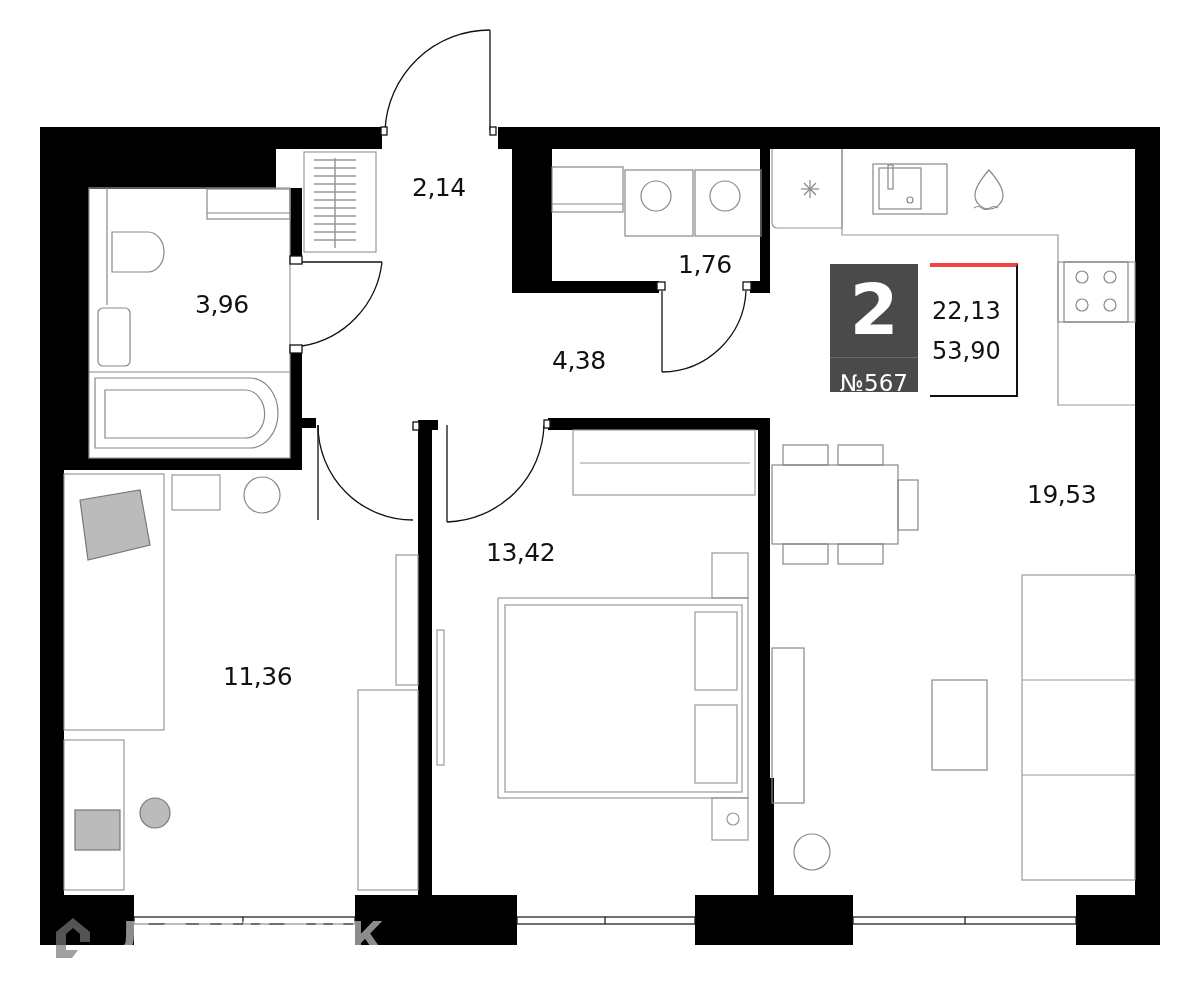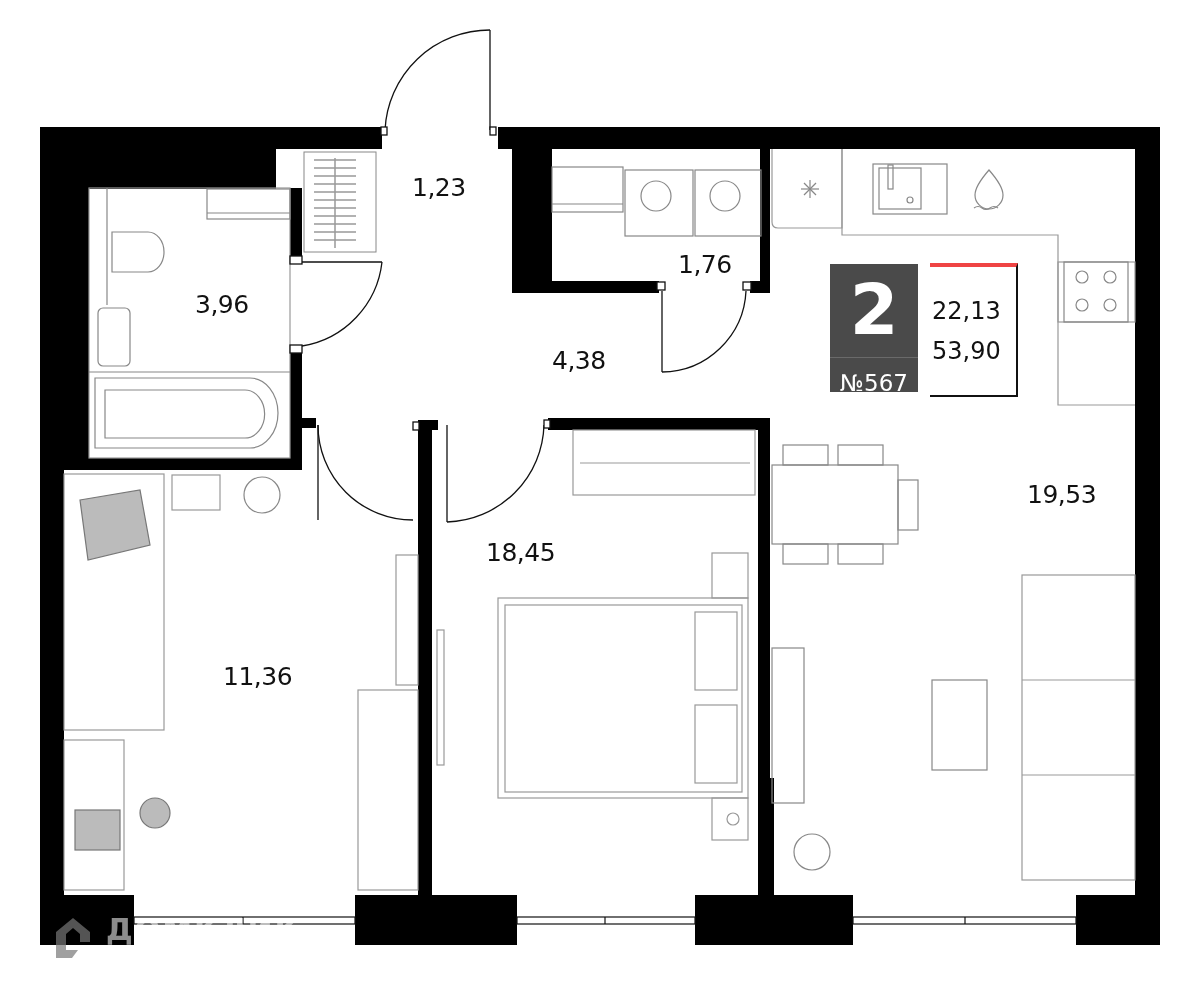--- a/index.html
+++ b/index.html
@@ -5,21 +5,21 @@
   html, body { margin:0; padding:0; background:#ffffff; }
   body { width:1195px; height:1000px; position:relative; overflow:hidden; font-family:"Liberation Sans", sans-serif; }
   svg { position:absolute; left:0; top:0; }
   .area-label { position:absolute; font-family:"DejaVu Sans", sans-serif; font-size:25px; color:#111; letter-spacing:-0.5px; }
   .badge { position:absolute; left:830px; top:264px; width:88px; height:128px; background:#4a4a4a; color:#fff; }
   .badge .rooms { position:absolute; left:0; right:0; top:6px; text-align:center; font-family:"DejaVu Sans", sans-serif; font-weight:bold; font-size:70px; line-height:80px; }
   .badge .sep { position:absolute; left:0; right:0; top:93px; height:1px; background:#6a6a6a; }
   .badge .num { position:absolute; left:0; right:0; top:96px; text-align:center; font-family:"DejaVu Sans", sans-serif; font-size:23px; line-height:30px;margin-top:8px; }
   .area-box { position:absolute; left:930px; top:263px; width:86px; height:128px; border-top:4px solid #ef4444; border-right:2px solid #111; border-bottom:2px solid #111; }
   .area-box div { position:absolute; left:2px; font-family:"DejaVu Sans", sans-serif; font-size:24px; color:#111; }
-  .watermark { position:absolute; left:48px; top:912px; color:rgba(255,255,255,0.55); font-family:"DejaVu Sans", sans-serif; font-weight:bold; font-size:30px; letter-spacing:2px; display:flex; align-items:flex-start; gap:8px; }
+  .watermark { position:absolute; left:48px; top:912px; color:rgba(255,255,255,0.55); font-family:"DejaVu Sans", sans-serif; font-weight:bold; font-size:42px; letter-spacing:2px; display:flex; align-items:center; gap:20px; }
   .watermark .logo { width:50px; height:50px; }
 </style>
 </head>
 <body>
 
 <svg width="1195" height="1000" viewBox="0 0 1195 1000">
 
   <g fill="#000">
     <rect x="40" y="127" width="342" height="22"></rect>
     <rect x="40" y="127" width="24" height="818"></rect>
@@ -203,26 +203,26 @@
   <g fill="#fff" stroke="#111" stroke-width="1.2">
     <rect x="134" y="917" width="221" height="7"></rect>
     <line x1="243" y1="917" x2="243" y2="924"></line>
     <rect x="517" y="917" width="178" height="7"></rect>
     <line x1="605" y1="917" x2="605" y2="924"></line>
     <rect x="853" y="917" width="223" height="7"></rect>
     <line x1="965" y1="917" x2="965" y2="924"></line>
   </g>
 </svg>
 
-<div class="area-label" style="left:412px; top:173px;">1,23</div>
+<div class="area-label" style="left:412px; top:173px;">2,14</div>
 <div class="area-label" style="left:195px; top:290px;">3,96</div>
 <div class="area-label" style="left:678px; top:250px;">1,76</div>
 <div class="area-label" style="left:552px; top:346px;">4,38</div>
 <div class="area-label" style="left:223px; top:662px;">11,36</div>
-<div class="area-label" style="left:486px; top:538px;">18,45</div>
+<div class="area-label" style="left:486px; top:538px;">13,42</div>
 <div class="area-label" style="left:1003px; top:480px;margin-left:24px;">19,53</div>
 
 <div class="badge">
   <div class="rooms">2</div>
   <div class="sep"></div>
   <div class="num">№567</div>
 </div>
 <div class="area-box">
   <div style="top:30px;">22,13</div>
   <div style="top:70px;">53,90</div>

